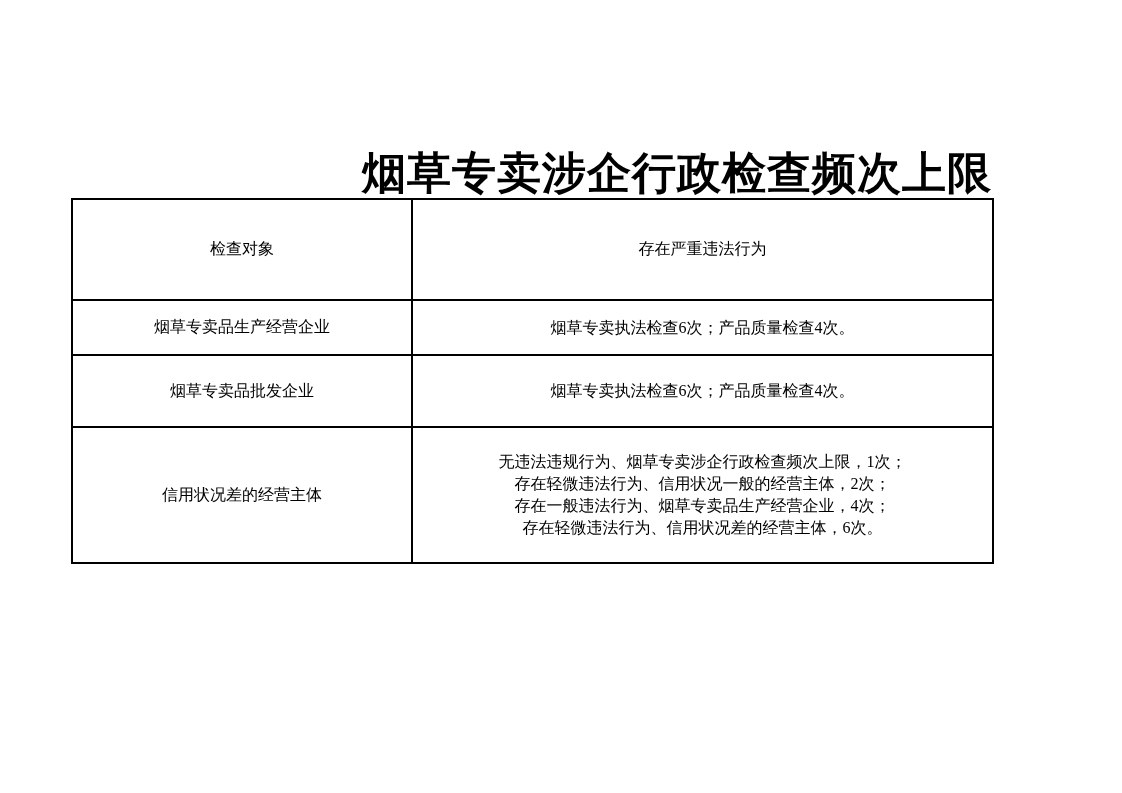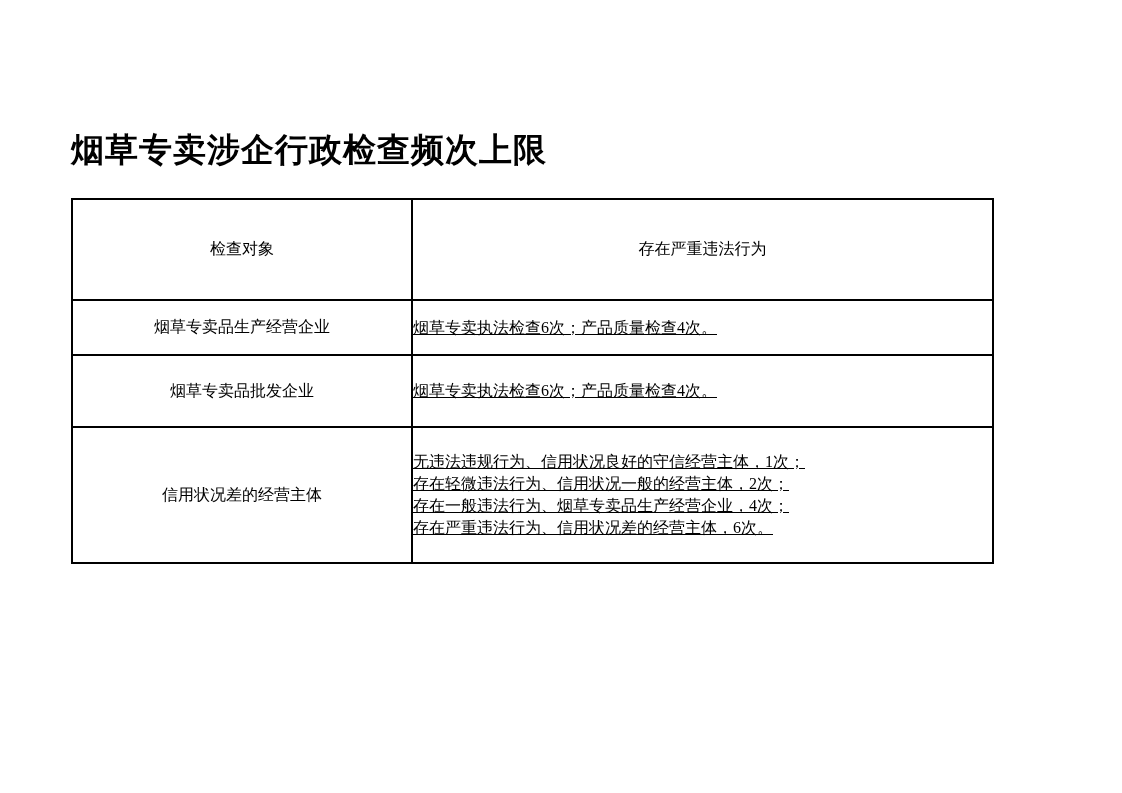--- a/index.html
+++ b/index.html
@@ -10,55 +10,55 @@
   body {
     width: 1122px;
     height: 793px;
     position: relative;
     font-family: "Liberation Serif", "DejaVu Serif", serif;
     color: #000000;
   }
   .doc-title {
     position: absolute;
     left: 71px;
-    top: 128px;
+    top: 144px;
     width: 921px;
-    text-align: left;
+    text-align: right;
     font-family: "Liberation Sans", "DejaVu Sans", sans-serif;
     font-weight: bold;
-    font-size: 33px;
+    font-size: 44px;
     letter-spacing: 1px;
     color: #000000;
     white-space: nowrap;
   }
   table.inspection-table {
     position: absolute;
     left: 71px;
     top: 198px;
     width: 921px;
     border-collapse: collapse;
     table-layout: fixed;
     font-size: 16px;
     color: #000000;
   }
   table.inspection-table td, table.inspection-table th {
     border: 2px solid #000000;
     font-weight: normal;
     vertical-align: middle;
-    padding: 0;
+    padding: 8px;
     overflow: hidden;
   }
   .col-object { width: 340px; }
   .col-limit  { width: 581px; }
   .row-header  { height: 101px; }
   .row-first   { height: 55px; }
   .row-second  { height: 72px; }
   .row-third   { height: 136px; }
   .cell-center { text-align: center; }
-  .cell-left   { text-align: left; padding-left: 3px; padding-right: 6px; text-decoration: underline; }
+  .cell-left   { text-align: center; padding-left: 3px; padding-right: 6px; }
   .limit-line  { display: block; line-height: 22px; }
 </style>
 </head>
 <body>
 
 <div class="doc-title">烟草专卖涉企行政检查频次上限</div>
 
 <table class="inspection-table">
   <colgroup>
     <col class="col-object">
@@ -80,20 +80,20 @@
     <tr class="row-second">
       <td class="cell-center">烟草专卖品批发企业</td>
       <td class="cell-left">
         <span class="limit-line">烟草专卖执法检查6次；产品质量检查4次。</span>
       </td>
     </tr>
 
     <tr class="row-third">
       <td class="cell-center">信用状况差的经营主体</td>
       <td class="cell-left">
-        <span class="limit-line">无违法违规行为、信用状况良好的守信经营主体，1次；</span>
+        <span class="limit-line">无违法违规行为、烟草专卖涉企行政检查频次上限，1次；</span>
         <span class="limit-line">存在轻微违法行为、信用状况一般的经营主体，2次；</span>
         <span class="limit-line">存在一般违法行为、烟草专卖品生产经营企业，4次；</span>
-        <span class="limit-line">存在严重违法行为、信用状况差的经营主体，6次。</span>
+        <span class="limit-line">存在轻微违法行为、信用状况差的经营主体，6次。</span>
       </td>
     </tr>
   </tbody>
 </table>
 
 </body></html>

